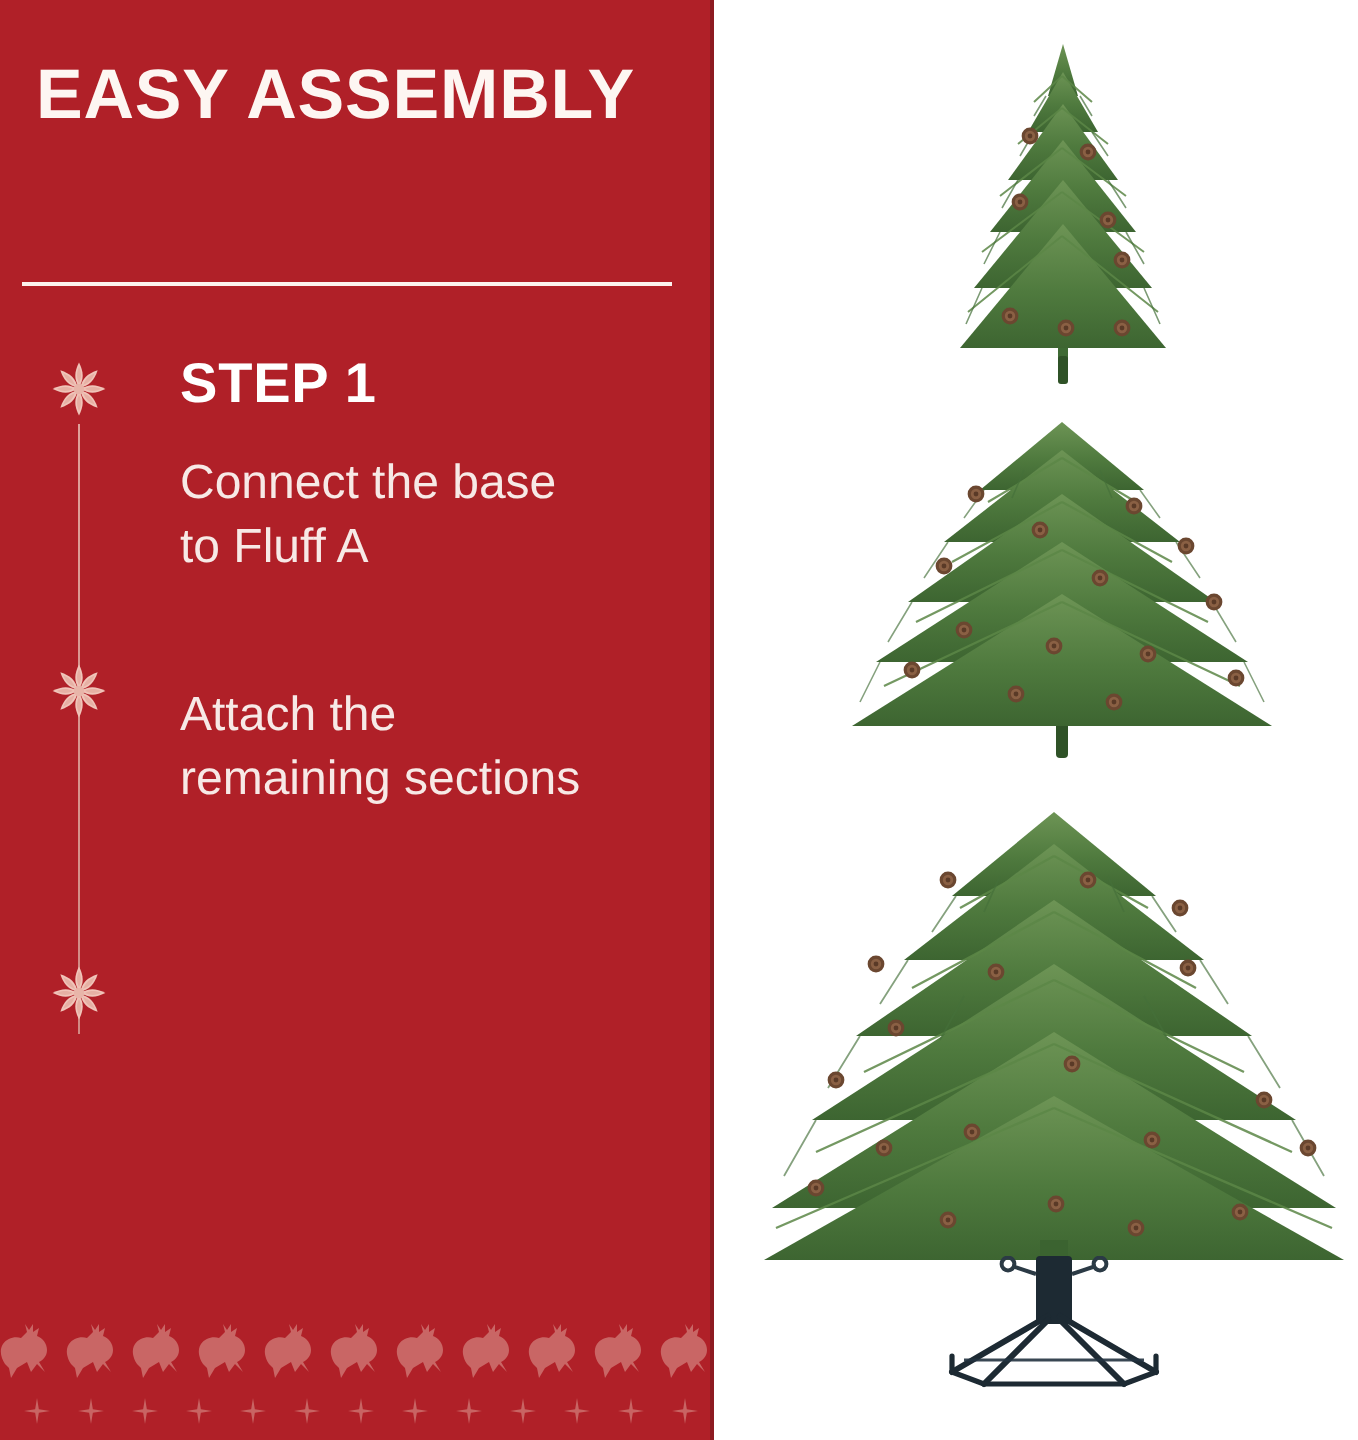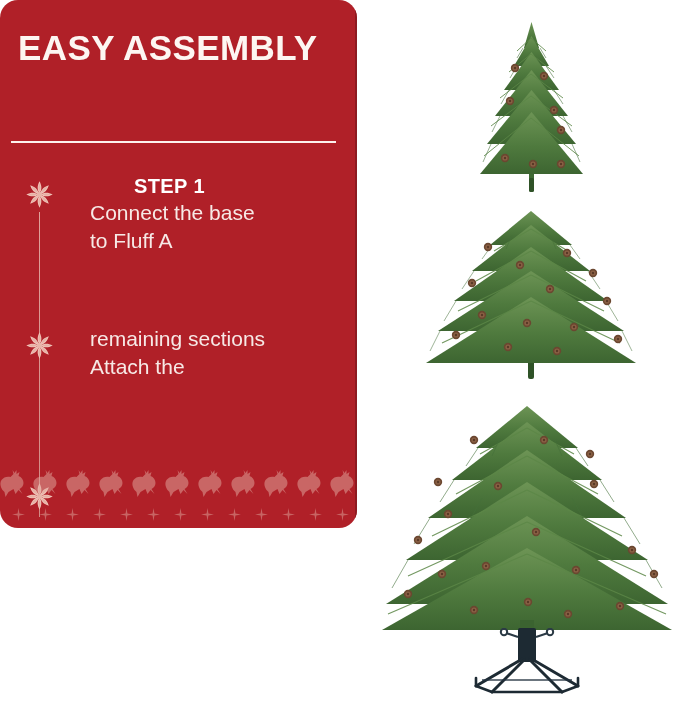--- a/index.html
+++ b/index.html
@@ -1,41 +1,41 @@
 <!DOCTYPE html>
 <html><head>
 <meta charset="utf-8">
 <style>
   html,body{margin:0;padding:0;background:#fff;}
   body{width:679px;height:720px;overflow:hidden;
        font-family:"Liberation Sans","DejaVu Sans",sans-serif;}
   #page{position:relative;width:679px;height:720px;background:#ffffff;overflow:hidden;}
 
   
-  #left-panel{position:absolute;left:0;top:0;width:357px;height:528px;
-    background:#b02028;overflow:hidden;border-radius:18px;}
+  #left-panel{position:absolute;left:0;top:0;width:357px;height:720px;
+    background:#b02028;overflow:hidden;}
   #left-panel:after{content:"";position:absolute;right:0;top:0;width:2px;height:100%;
     background:#8d1a21;}
 
   #title{position:absolute;left:18px;top:27px;width:325px;
     color:#fdf6f2;font-size:35px;font-weight:bold;line-height:1.18;
     letter-spacing:0.4px;}
   #title .ln{display:block;}
 
   #divider{position:absolute;left:11px;top:141px;width:325px;height:2px;
     background:#fdf2ee;}
 
   
   #steps{position:absolute;left:0;top:176px;width:357px;}
   .step{position:relative;height:151px;}
   .step-flake{position:absolute;left:23px;top:2px;width:33px;height:33px;}
   .step-body{position:absolute;left:90px;top:-2px;width:255px;}
-  .step-title{color:#ffffff;font-size:20px;font-weight:bold;letter-spacing:0.4px;
-    line-height:1.25;margin-left:44px;}
-  .step-desc{margin-top:0;color:#f7e9e6;font-size:21px;font-weight:300;
+  .step-title{color:#ffffff;font-size:28px;font-weight:bold;letter-spacing:0.4px;
+    line-height:1.25;}
+  .step-desc{margin-top:17px;color:#f7e9e6;font-size:24px;font-weight:300;
     line-height:1.33;}
 
   
   #connector{position:absolute;left:38.5px;top:212px;width:1.5px;height:305px;
     background:linear-gradient(to bottom,#e8b7ae,#d79d94);opacity:.85;}
 
   
   #border-band{position:absolute;left:0;bottom:0;width:357px;height:76px;overflow:hidden;}
   .deer{position:absolute;bottom:30px;width:31px;height:28px;opacity:.52;}
   .star{position:absolute;bottom:8px;width:13px;height:13px;opacity:.5;}
@@ -105,22 +105,22 @@
               <use href="#pet1" transform="rotate(180 20 20)"></use>
               <use href="#pet1" transform="rotate(225 20 20)"></use>
               <use href="#pet1" transform="rotate(270 20 20)"></use>
               <use href="#pet1" transform="rotate(315 20 20)"></use>
               <circle cx="20" cy="20" r="3.2" fill="#e8b5a9"></circle>
             </g>
           </svg>
         </span>
         <div class="step-body">
           <div class="step-desc">
+            <div>Attach the</div>
             <div>remaining sections</div>
-            <div>Attach the</div>
           </div>
         </div>
       </div>
 
       <div class="step">
         <span class="step-flake">
           <svg viewBox="0 0 40 40" width="33" height="33">
             <g fill="#f0c4b9">
               <use href="#pet1"></use>
               <use href="#pet1" transform="rotate(45 20 20)"></use>

